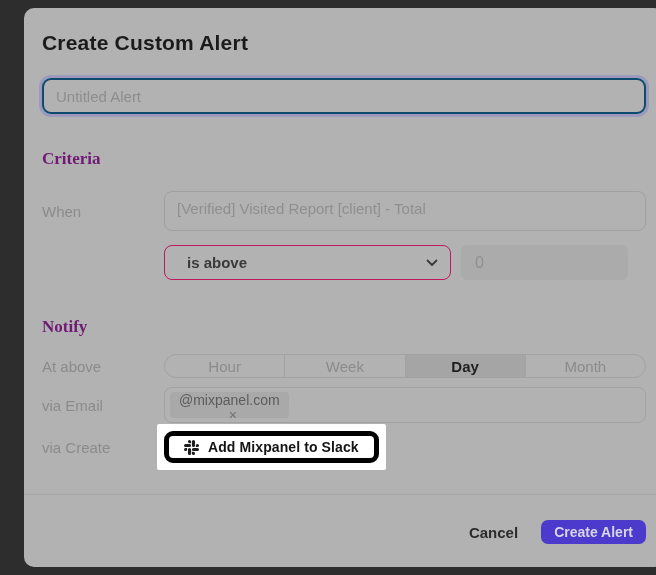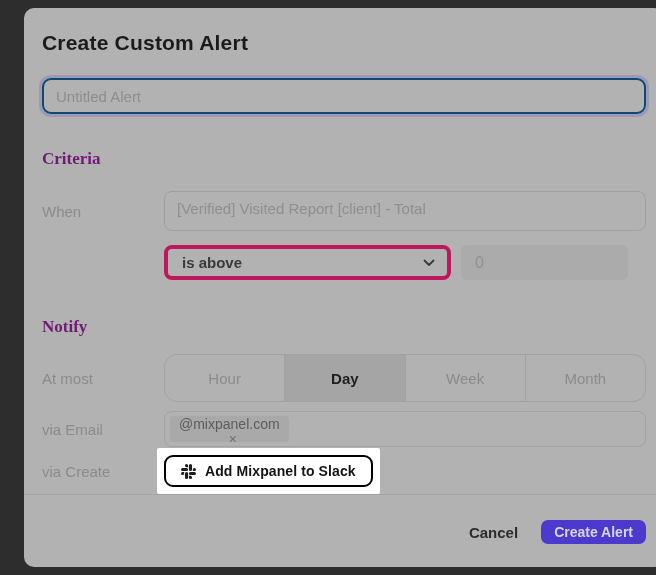--- a/index.html
+++ b/index.html
@@ -76,23 +76,23 @@
     padding: 0 12px;
     line-height: 34px;
     font-size: 15px;
     color: #8f8f8f;
     white-space: nowrap;
     overflow: hidden;
   }
   .operator-select {
     width: 287px;
     height: 35px;
-    border: 4px solid #be185d;
+    border: 1px solid #be185d;
     border-radius: 8px;
-    padding: 0 12px 0 14px;
+    padding: 0 12px 0 22px;
     display: flex;
     align-items: center;
     justify-content: space-between;
     font-size: 15px;
     font-weight: 600;
     color: #3a3a3a;
     cursor: pointer;
   }
   .threshold-input {
     width: 167px;
@@ -101,21 +101,21 @@
     background: #ababab;
     border: none;
     border-radius: 6px;
     padding: 0 14px;
     line-height: 35px;
     font-size: 16px;
     color: #8f8f8f;
   }
   .segmented {
     width: 100%;
-    height: 48px;
+    height: 24px;
     border: 1px solid #a2a2a2;
     border-radius: 13px;
     display: flex;
     overflow: hidden;
   }
   .segment {
     flex: 1;
     display: flex;
     align-items: center;
     justify-content: center;
@@ -168,21 +168,21 @@
   .spotlight {
     display: inline-block;
     background: #ffffff;
     padding: 7px;
     margin-left: -7px;
     border-radius: 2px;
   }
   .slack-button {
     height: 32px;
     background: #ffffff;
-    border: 2px solid #000000;
+    border: 5px solid #000000;
     border-radius: 9px;
     padding: 0 15px;
     display: flex;
     align-items: center;
     gap: 9px;
     font-family: inherit;
     font-size: 14px;
     font-weight: 700;
     color: #141414;
     letter-spacing: 0.1px;
@@ -250,26 +250,26 @@
             <polyline points="1.5,1.5 6,6 10.5,1.5" fill="none" stroke="#3a3a3a" stroke-width="1.8" stroke-linecap="round" stroke-linejoin="round"></polyline>
           </svg>
         </div>
         <div class="threshold-input">0</div>
       </div>
     </div>
 
     <div class="section-heading heading-notify">Notify</div>
 
     <div class="row row-atmost">
-      <div class="row-label">At most</div>
+      <div class="row-label">At above</div>
       <div class="row-field">
         <div class="segmented">
           <div class="segment">Hour</div>
+          <div class="segment">Week</div>
           <div class="segment selected">Day</div>
-          <div class="segment">Week</div>
           <div class="segment">Month</div>
         </div>
       </div>
     </div>
 
     <div class="row row-email">
       <div class="row-label">via Email</div>
       <div class="row-field">
         <div class="email-field">
           <span class="email-chip">

